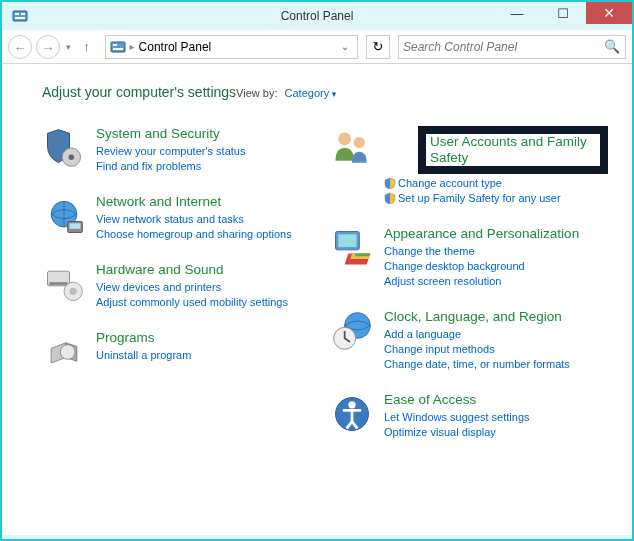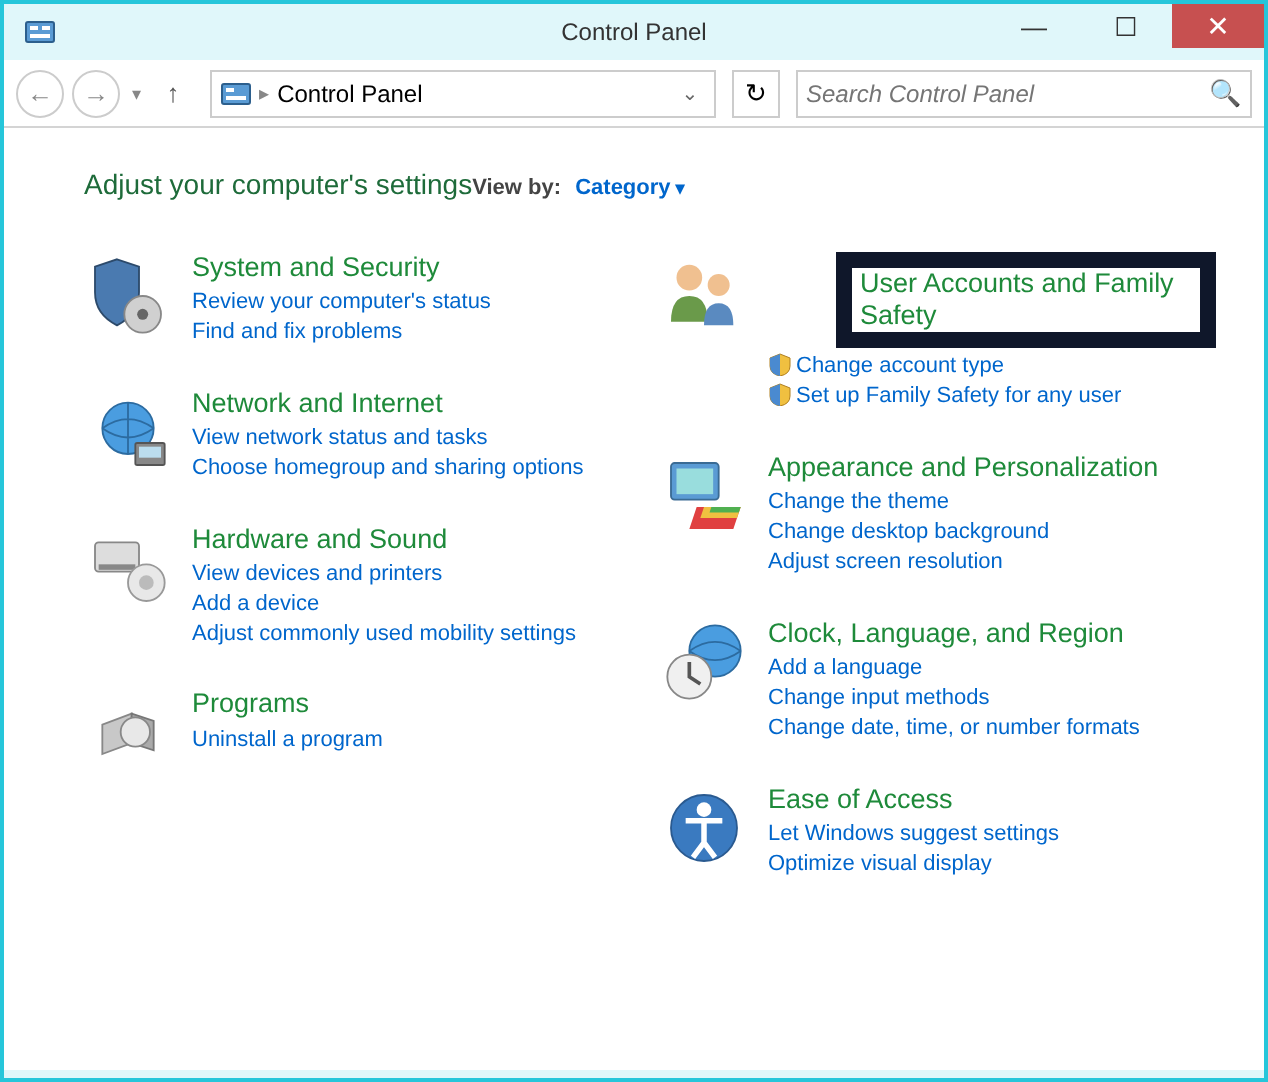--- a/index.html
+++ b/index.html
@@ -21,21 +21,21 @@
   .addr-icon { width: 16px; height: 16px; margin-right: 4px; display: flex; align-items:center; justify-content:center; }
   .addr-text { flex: 1; font-size: 12px; }
   .addr-drop { width: 16px; color: #666; font-size: 10px; text-align: center; }
   .refresh-btn { width: 24px; height: 24px; border: 1px solid #ccc; display: flex; align-items: center; justify-content: center; margin-right: 4px; font-size: 13px; }
   .search { width: 228px; height: 24px; border: 1px solid #ccc; display: flex; align-items: center; padding: 0 4px; position: relative; }
   .search input { border: none; outline: none; flex: 1; font-size: 12px; color: #888; font-style: italic; background: transparent; }
   .search-icon { color: #666; font-size: 13px; }
   .content { flex: 1; overflow-y: auto; padding: 20px 24px 10px 40px; }
   .header-row { display: flex; align-items: baseline; margin-bottom: 26px; }
   .heading { color: #1e6b3a; font-size: 14px; font-weight: normal; }
-  .viewby { font-size: 11px; color: #444; font-weight: bold; }
+  .viewby { font-size: 11px; color: #444; }
   .viewby-link { color: #0066cc; margin-left: 4px; }
   .viewby-link::after { content: " ▾"; font-size: 9px; }
   .categories { display: flex; gap: 10px; }
   .column { flex: 1; display: flex; flex-direction: column; gap: 20px; }
   .cat { display: flex; gap: 10px; }
   .cat-icon { width: 44px; height: 44px; flex-shrink: 0; }
   .cat-body { flex: 1; }
   .cat-title { color: #1e8a3a; font-size: 13.5px; line-height: 1.2; margin-bottom: 2px; display: block; }
   .cat-title.highlighted { border: 8px solid #0f172a; padding: 0 4px; display: inline-block; margin-left: 34px; }
   .sublink { display: block; color: #0066cc; font-size: 11px; line-height: 1.35; cursor: pointer; }
@@ -136,21 +136,20 @@
             <svg viewBox="0 0 48 48">
                 <rect x="6" y="10" width="24" height="16" rx="2" fill="#ddd" stroke="#888"></rect>
                 <rect x="8" y="22" width="20" height="3" fill="#888"></rect>
                 <circle cx="34" cy="32" r="10" fill="#e8e8e8" stroke="#999"></circle>
                 <circle cx="34" cy="32" r="4" fill="#bbb"></circle>
               </svg>
           </div>
           <div class="cat-body">
             <a class="cat-title">Hardware and Sound</a>
             <a class="sublink">View devices and printers</a>
-            <a class="sublink">Add a device</a>
             <a class="sublink">Adjust commonly used mobility settings</a>
           </div>
         </div>
 
         <div class="cat">
           <div class="cat-icon">
             <svg viewBox="0 0 48 48">
                 <path d="M10 36 L10 20 L26 14 L26 30 Z" fill="#c8c8c8" stroke="#888"></path>
                 <path d="M26 14 L38 18 L38 34 L26 30 Z" fill="#aaa" stroke="#777"></path>
                 <circle cx="28" cy="24" r="8" fill="#e8e8e8" stroke="#888"></circle>

